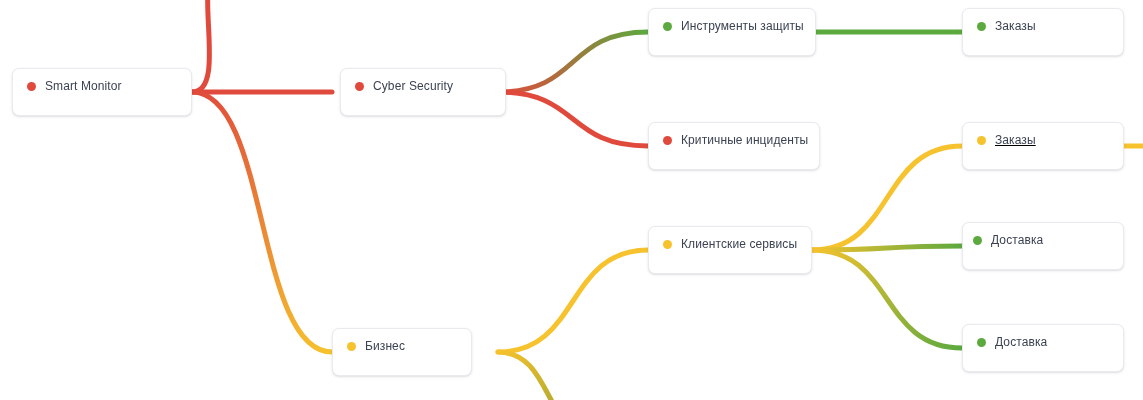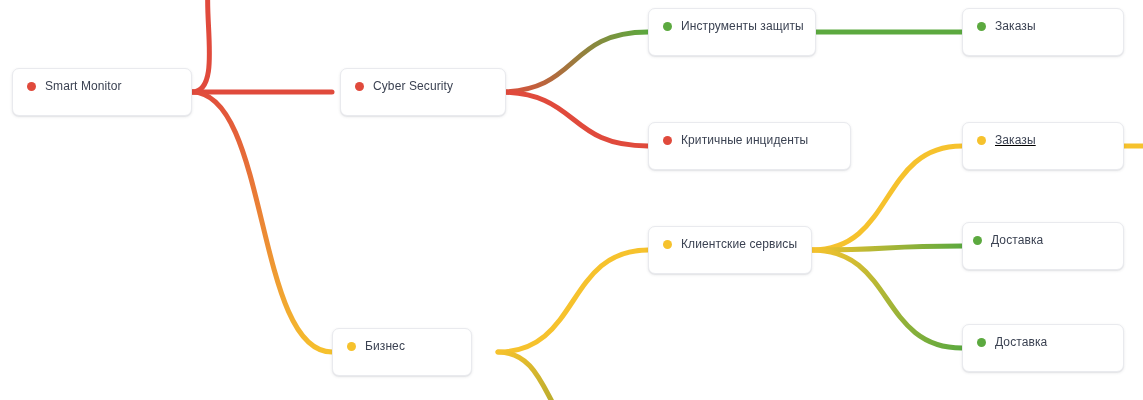--- a/index.html
+++ b/index.html
@@ -161,21 +161,21 @@
         </div>
         <div class="bar"></div>
       </div>
       <div class="node" style="left: 962px; top: 8px; width: 162px; height: 48px;">
         <div class="node-head">
           <span class="dot" style="background: rgb(92, 169, 63);"></span>
           <span class="node-label">Заказы</span>
         </div>
         <div class="bar"></div>
       </div>
-      <div class="node" style="left: 648px; top: 122px; width: 203px; height: 48px;">
+      <div class="node" style="left: 648px; top: 122px; width: 172px; height: 48px;">
         <div class="node-head">
           <span class="dot" style="background: rgb(224, 74, 60);"></span>
           <span class="node-label">Критичные инциденты</span>
         </div>
         <div class="bar"></div>
       </div>
       <div class="node" style="left: 962px; top: 122px; width: 162px; height: 48px; text-decoration: underline;">
         <div class="node-head">
           <span class="dot" style="background: rgb(246, 194, 45);"></span>
           <span class="node-label">Заказы</span>

